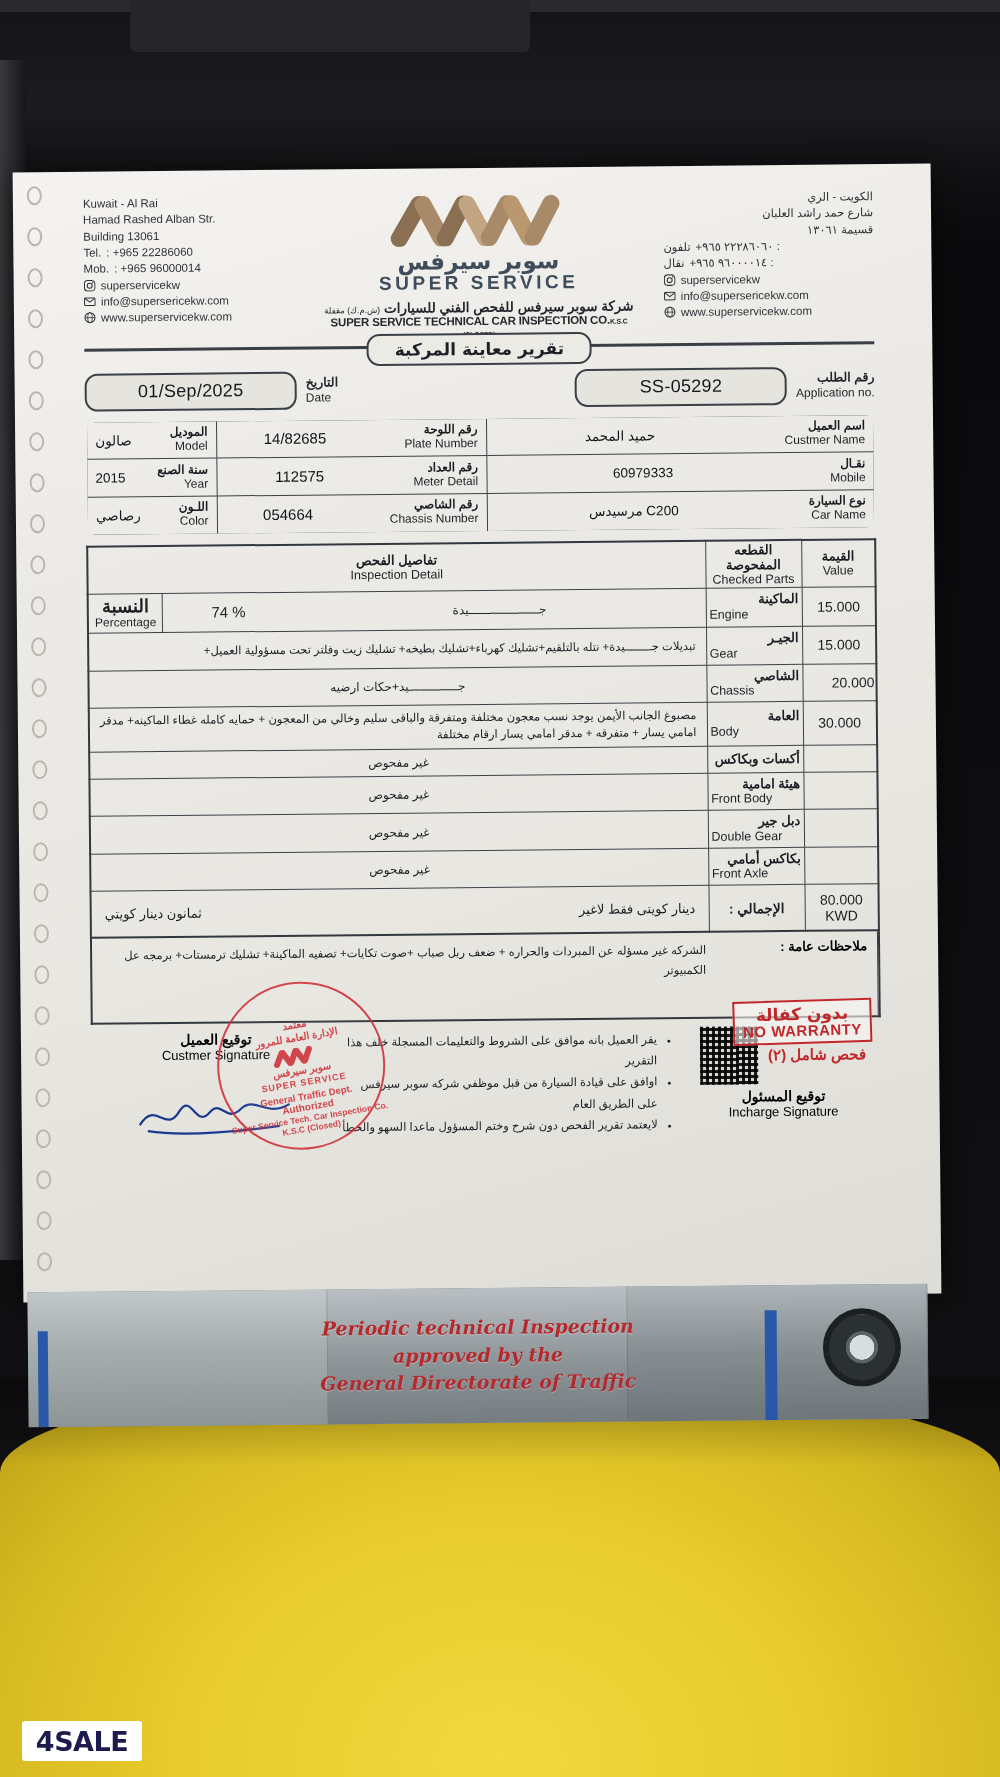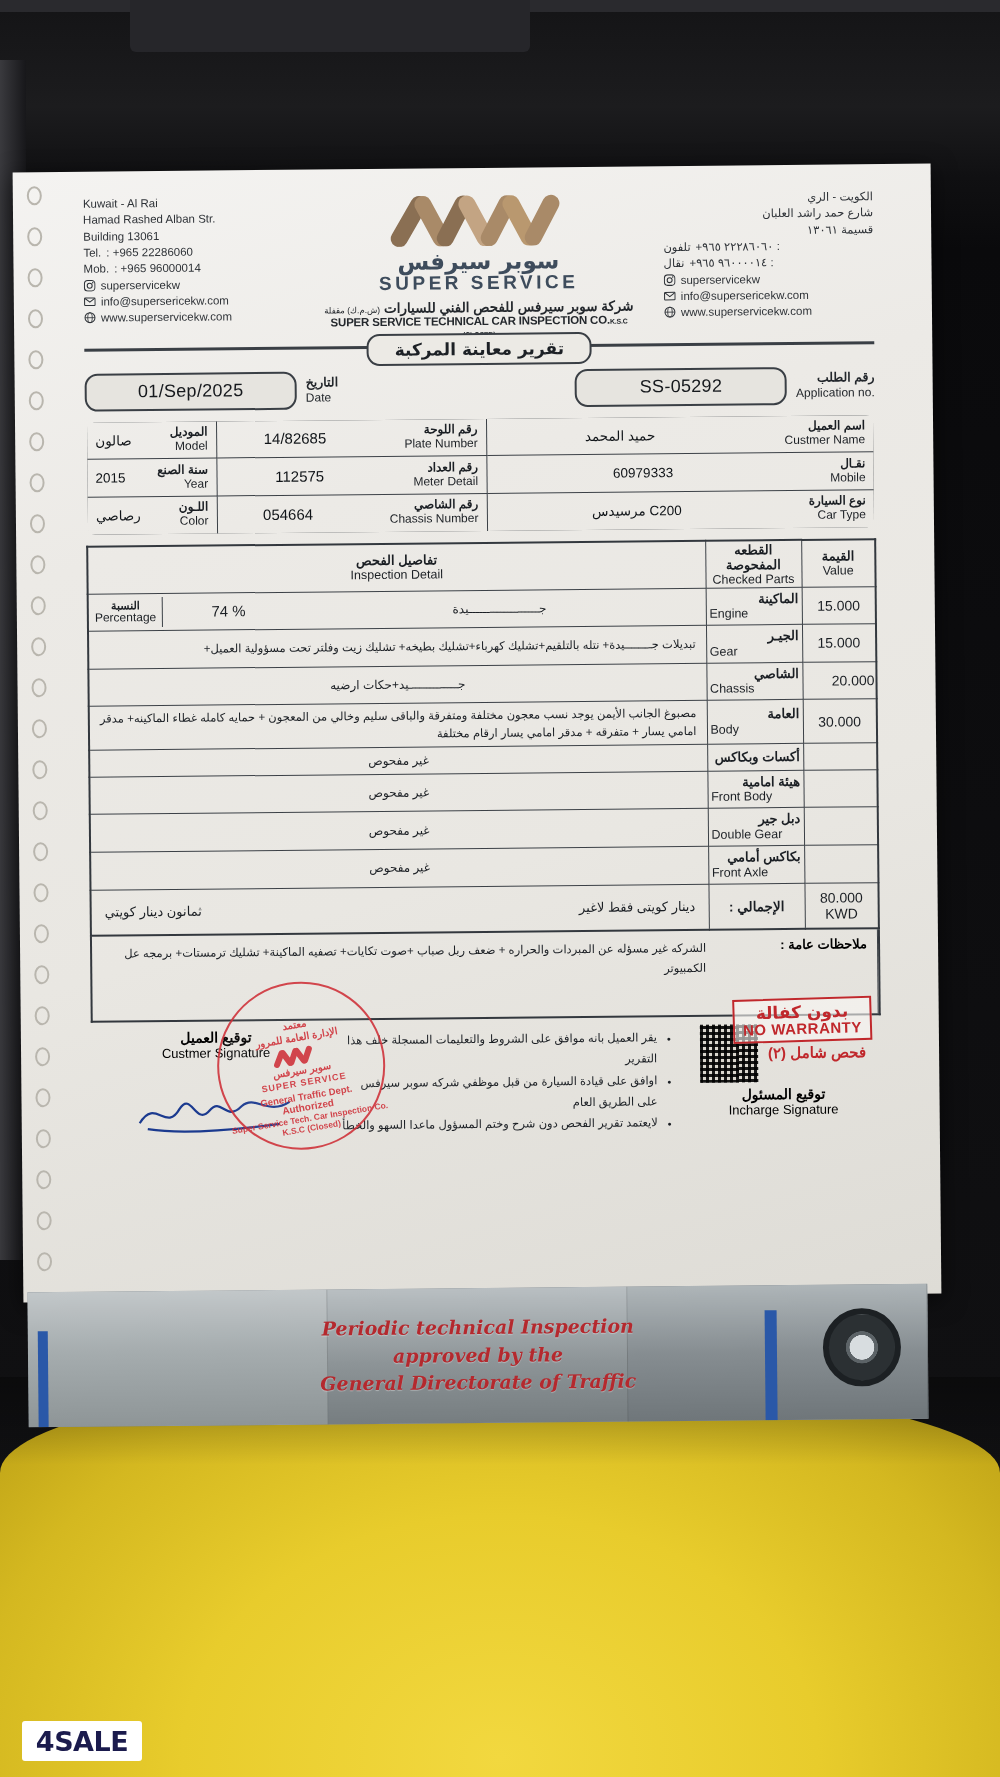--- a/index.html
+++ b/index.html
@@ -115,21 +115,21 @@
   .col-part { width:96px; text-align:center; }
   .col-value { width:74px; text-align:center; }
   .det { padding:4px 10px; font-size:12px; direction:rtl; text-align:center; line-height:1.5; color:#1b1f24; }
   .det.long { text-align:justify; font-size:11.5px; }
   .part { font-size:12.5px; line-height:1.2; padding:3px; }
   .part .a { font-weight:bold; direction:rtl; display:block; font-size:13px; }
   .part .e { display:block; }
   .vcell { font-size:14px; }
   .pct-in { display:flex; align-items:center; height:100%; }
   .pct-lab { border-right:1px solid #3c4147; padding:2px 6px; font-size:12px; line-height:1.15; text-align:center; }
-  .pct-lab .a { font-weight:bold; direction:rtl; display:block; font-size:11px;}
+  .pct-lab .a { font-weight:bold; direction:rtl; display:block; font-size:18px;}
   .pct-val { flex:1; text-align:center; font-size:15px; }
 
   
   .tot td { height:46px; }
   .tot-right { font-size:13.5px; direction:rtl; font-weight:bold; text-align:center; }
   .tot-amt { font-size:14px; }
   .split-det { display:flex; align-items:center; justify-content:space-between; direction:rtl;
       padding:0 12px; font-size:13px; }
 
   
@@ -452,21 +452,21 @@
                   <span class="a">رقم الشاصي</span>
                   <span class="e">Chassis Number</span>
                 </div>
                 <div class="val" style="flex:1;text-align:center">054664</div>
               </div>
             </td>
             <td>
               <div class="cellpair">
                 <div class="lab">
                   <span class="a">نوع السيارة</span>
-                  <span class="e">Car Type</span>
+                  <span class="e">Car Name</span>
                 </div>
                 <div class="val ar" style="flex:1;text-align:center">C200 مرسيدس</div>
               </div>
             </td>
           </tr>
         </tbody>
     </table>
 
     <table class="itbl">
       <thead>

